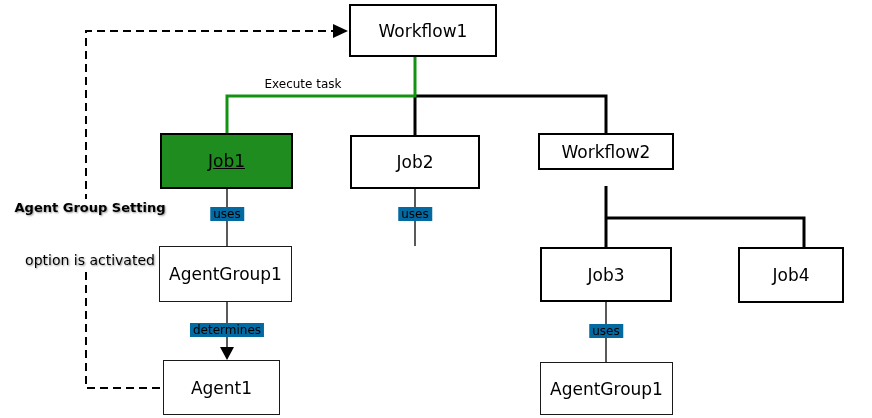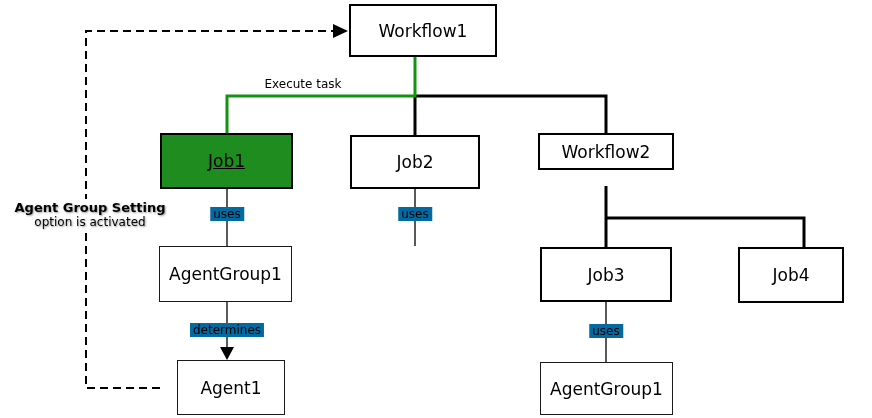--- a/index.html
+++ b/index.html
@@ -34,21 +34,21 @@
     position:absolute;
     left:5px;top:199px;width:170px;
     text-align:center;
     background:#fff;
     padding:2px 0;
     z-index:2;
     color:#000;
     text-shadow:1px 1px 2px #9a9a9a;
   }
   .annotation .line1{font-weight:bold;font-size:13px;line-height:14px;}
-  .annotation .line2{font-size:12px;line-height:14px;}
+  .annotation .line2{font-size:14px;line-height:14px;margin-top:38px;}
 </style>
 </head>
 <body>
 
 <div id="canvas">
 
   <svg id="wires" width="872" height="418" viewBox="0 0 872 418">
 
     <line x1="415" y1="96" x2="415" y2="136" stroke="#000" stroke-width="3"></line>
     <polyline points="415,96 606,96 606,134" fill="none" stroke="#000" stroke-width="3"></polyline>
@@ -75,21 +75,21 @@
 
   <div class="node" style="left:538px;top:133px;width:136px;height:37px">Workflow2</div>
 
   <div class="node thin" style="left:159px;top:246px;width:133px;height:56px">AgentGroup1</div>
 
 
   <div class="node" style="left:540px;top:247px;width:132px;height:55px">Job3</div>
 
   <div class="node" style="left:738px;top:247px;width:106px;height:56px">Job4</div>
 
-  <div class="node thin" style="left:177px;top:360px;width:108px;height:55px">Agent1</div>
+  <div class="node thin" style="left:163px;top:360px;width:117px;height:55px">Agent1</div>
 
   <div class="node thin" style="left:540px;top:362px;width:133px;height:53px">AgentGroup1</div>
 
   <div class="edge-label" style="left:303px;top:84px;background:transparent">Execute task</div>
 
   <div class="edge-label" style="left:227px;top:214px">uses</div>
 
   <div class="edge-label" style="left:415px;top:214px">uses</div>
 
   <div class="edge-label" style="left:227px;top:330px">determines</div>

